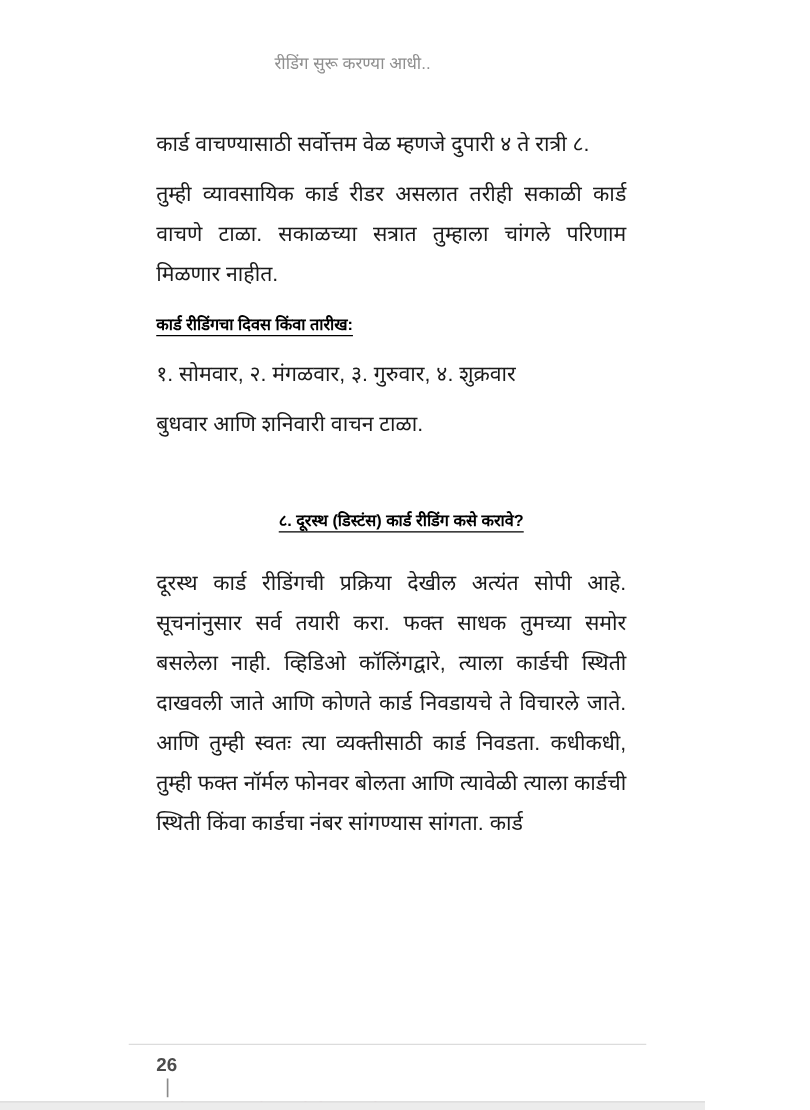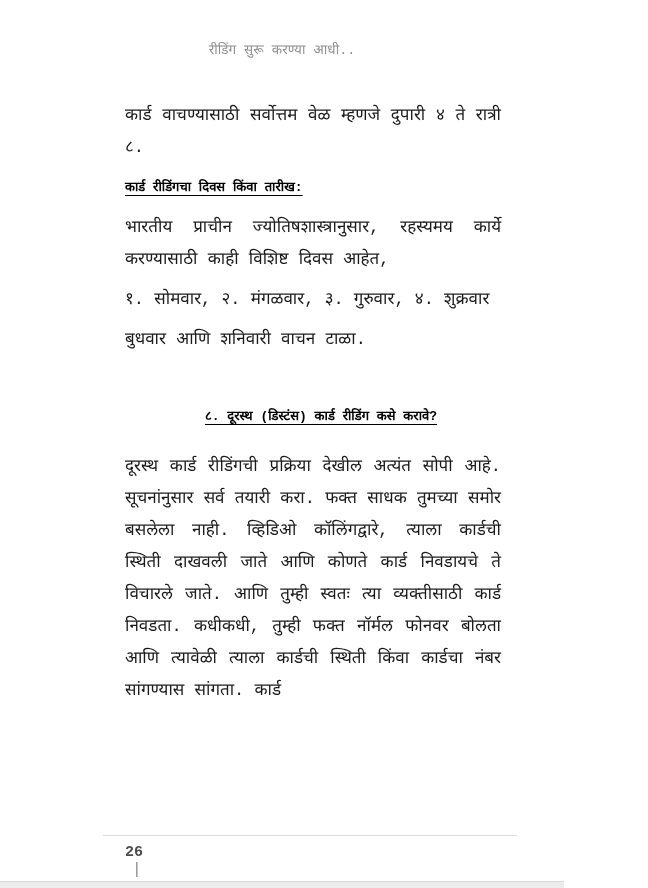--- a/index.html
+++ b/index.html
@@ -6,21 +6,21 @@
     margin: 0;
     padding: 0;
     background: #ffffff;
   }
   .page {
     position: relative;
     width: 564px;
     height: 888px;
     background: #ffffff;
     overflow: hidden;
-    font-family: Liberation Mono, monospace;
+    font-family: Liberation Sans, sans-serif;
   }
   .running-header {
     position: absolute;
     top: 42px;
     left: 0;
     width: 100%;
     text-align: center;
     color: #8f8f8f;
     font-size: 13.5px;
     line-height: 18px;
@@ -112,24 +112,24 @@
 <body>
 
 <div class="page">
 
   <div class="running-header">रीडिंग सुरू करण्या आधी..</div>
 
   <div class="content">
 
     <p class="body-para">कार्ड वाचण्यासाठी सर्वोत्तम वेळ म्हणजे दुपारी ४ ते रात्री ८.</p>
 
+    <p class="body-para">तुम्ही व्यावसायिक कार्ड रीडर असलात तरीही सकाळी कार्ड वाचणे टाळा. सकाळच्या सत्रात तुम्हाला चांगले परिणाम मिळणार नाहीत.</p>
 
     <h2 class="sub-heading">कार्ड रीडिंगचा दिवस किंवा तारीख:</h2>
 
-    <p class="body-para">भारतीय प्राचीन ज्योतिषशास्त्रानुसार, रहस्यमय कार्ये करण्यासाठी काही विशिष्ट दिवस आहेत,</p>
 
     <p class="body-para no-justify">१. सोमवार, २. मंगळवार, ३. गुरुवार, ४. शुक्रवार</p>
 
     <p class="body-para no-justify">बुधवार आणि शनिवारी वाचन टाळा.</p>
 
 
 
     <h2 class="sub-heading center-heading">८. दूरस्थ (डिस्टंस) कार्ड रीडिंग कसे करावे?</h2>
 
     <p class="body-para">दूरस्थ कार्ड रीडिंगची प्रक्रिया देखील अत्यंत सोपी आहे. सूचनांनुसार सर्व तयारी करा. फक्त साधक तुमच्या समोर बसलेला नाही. व्हिडिओ कॉलिंगद्वारे, त्याला कार्डची स्थिती दाखवली जाते आणि कोणते कार्ड निवडायचे ते विचारले जाते. आणि तुम्ही स्वतः त्या व्यक्तीसाठी कार्ड निवडता. कधीकधी, तुम्ही फक्त नॉर्मल फोनवर बोलता आणि त्यावेळी त्याला कार्डची स्थिती किंवा कार्डचा नंबर सांगण्यास सांगता. कार्ड</p>

